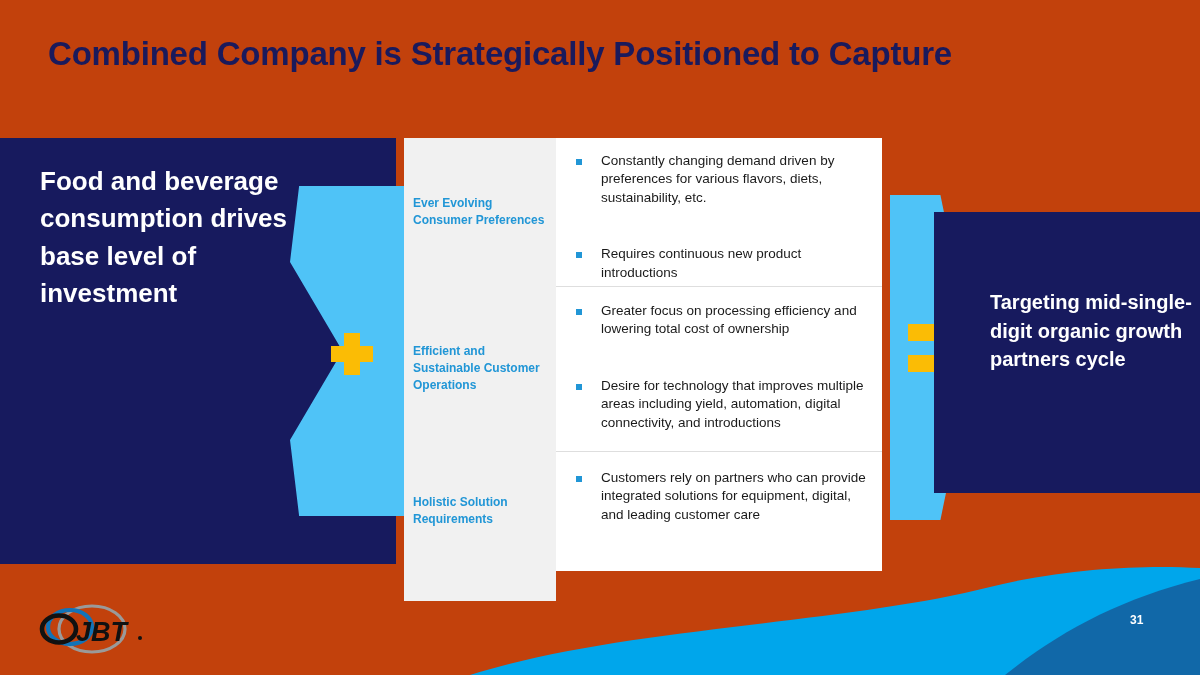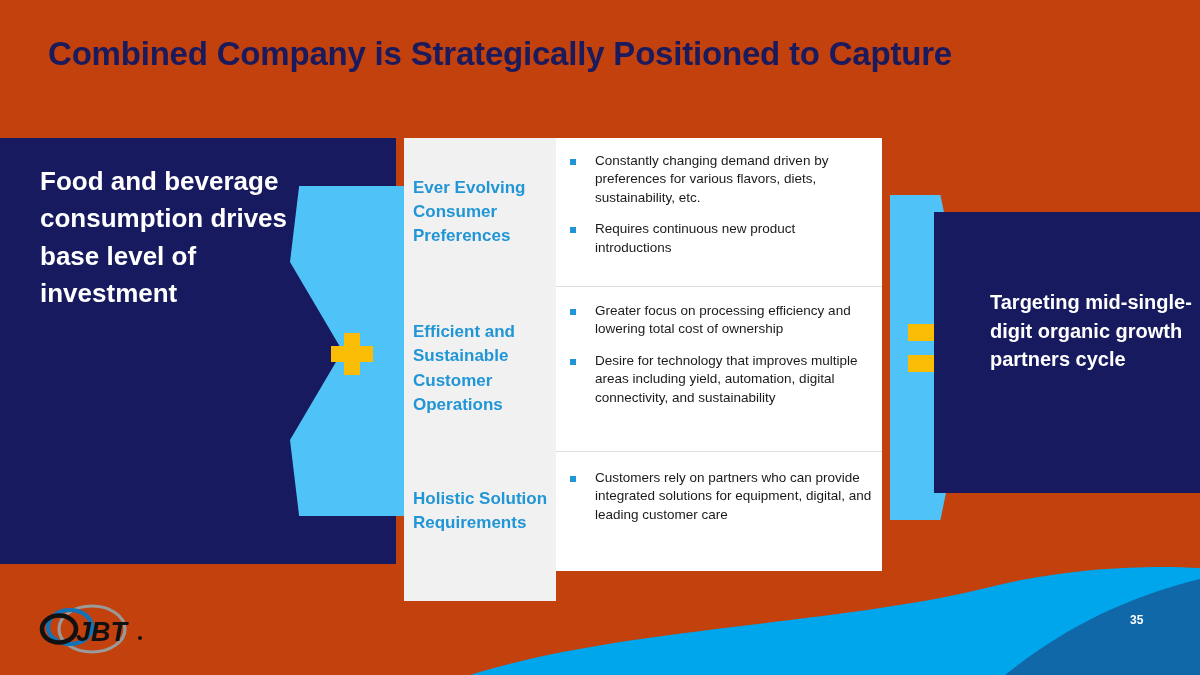--- a/index.html
+++ b/index.html
@@ -48,26 +48,27 @@
   .mid-row { position:relative; display:flex; }
   .mid-row.r1 { height:148px; }
   .mid-row.r2 { height:165px; }
   .mid-row.r3 { height:120px; }
   .lbl-cell {
     width:152px; background:#F1F1F1;
     display:flex; align-items:center;
     padding-left:9px; padding-right:6px;
   }
   .lbl-cell .lbl {
-    color:#2196D6; font-size:17px; font-weight:bold; line-height:1.42;
+    color:#2196D6; font-size:12px; font-weight:bold; line-height:1.42;
   }
   .bul-cell {
     flex:1; background:#ffffff;
     display:flex; flex-direction:column; justify-content:center;
-    padding:6px 10px 6px 14px;
+    padding:6px 10px 6px 20px;
+    gap:25px;
   }
   .mid-row.r1 .bul-cell { justify-content:flex-start; padding-top:14px; }
   .mid-row.r2 .bul-cell { justify-content:flex-start; padding-top:16px; }
   .mid-row.r3 .bul-cell { justify-content:flex-start; padding-top:18px; }
   .divider {
     position:absolute; left:152px; right:0; top:0; height:1px; background:#DEDEDE;
   }
   .bullet {
     display:flex; align-items:flex-start; margin-bottom:13px;
   }
@@ -155,21 +156,21 @@
       <div class="lbl-cell">
         <div class="lbl">Efficient and Sustainable Customer Operations</div>
       </div>
       <div class="bul-cell">
         <div class="bullet">
           <span class="sq"></span>
           <span class="txt">Greater focus on processing efficiency and lowering total cost of ownership</span>
         </div>
         <div class="bullet">
           <span class="sq"></span>
-          <span class="txt">Desire for technology that improves multiple areas including yield, automation, digital connectivity, and sustainability</span>
+          <span class="txt">Desire for technology that improves multiple areas including yield, automation, digital connectivity, and introductions</span>
         </div>
       </div>
     </div>
 
     <div class="mid-row r3">
       <div class="divider"></div>
       <div class="lbl-cell">
         <div class="lbl">Holistic Solution Requirements</div>
       </div>
       <div class="bul-cell">
@@ -190,21 +191,21 @@
   </div>
 
   <div class="right-navy"></div>
   <div class="right-navy-text">Targeting mid-single-digit organic growth partners cycle</div>
 
   <svg class="wave" viewBox="0 0 1200 110" preserveAspectRatio="none">
     <path d="M 470 110 C 620 62 840 60 990 22 C 1070 2 1150 0 1200 3 L 1200 110 Z" fill="#00A6EB"></path>
     <path d="M 1005 110 C 1060 66 1120 34 1200 14 L 1200 110 Z" fill="#1168A8"></path>
   </svg>
 
-  <div class="page-num">35</div>
+  <div class="page-num">31</div>
 
   <svg class="logo" viewBox="0 0 122 58">
     <ellipse cx="62" cy="29" rx="33" ry="23" fill="none" stroke="#9A9A9A" stroke-width="3.2"></ellipse>
     <ellipse cx="40" cy="27" rx="22" ry="17" fill="none" stroke="#1273B8" stroke-width="4.2"></ellipse>
     <ellipse cx="29" cy="29" rx="17" ry="13.5" fill="none" stroke="#111111" stroke-width="4.6"></ellipse>
     <text x="46" y="41" font-family="Liberation Sans, sans-serif" font-size="27" font-weight="bold" font-style="italic" fill="#111111">JBT</text>
     <circle cx="110" cy="38" r="2" fill="#111111"></circle>
   </svg>
 
 </div>

